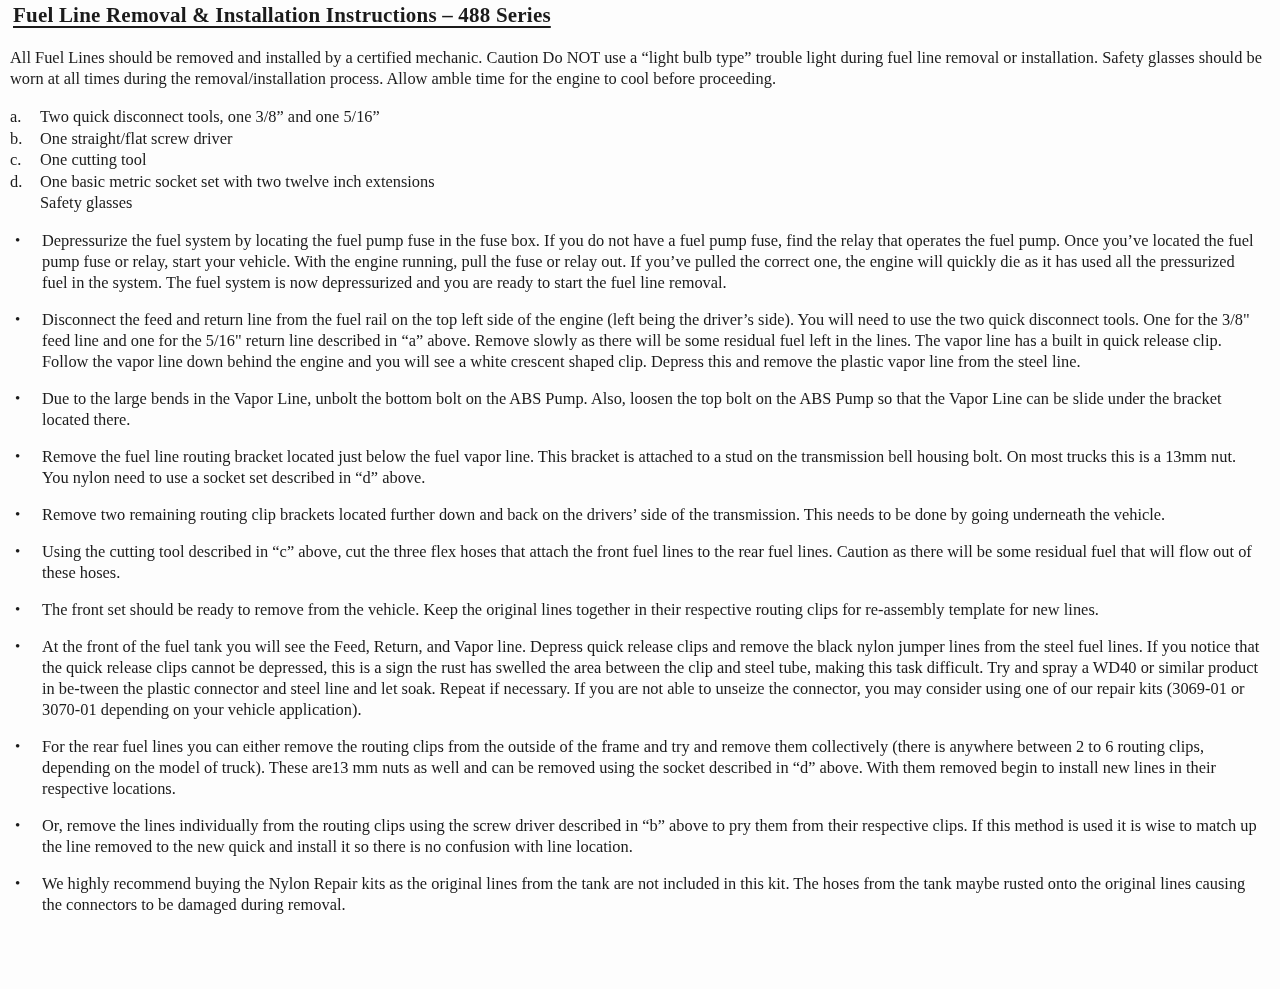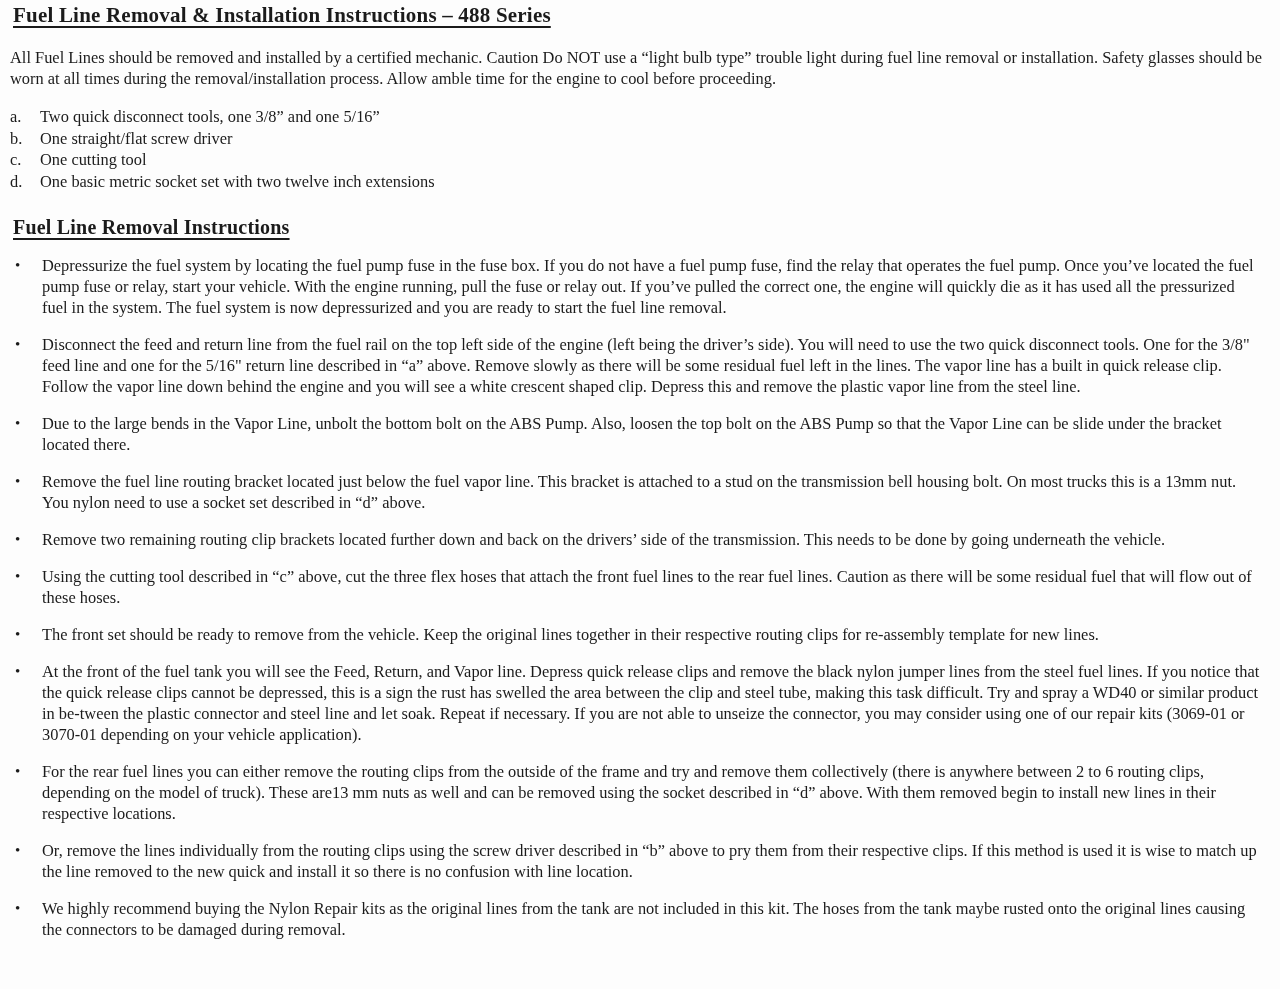--- a/index.html
+++ b/index.html
@@ -105,23 +105,26 @@
       <span class="txt">One straight/flat screw driver</span>
     </li>
     <li>
       <span class="marker">c.</span>
       <span class="txt">One cutting tool</span>
     </li>
     <li>
       <span class="marker">d.</span>
       <span class="txt">One basic metric socket set with two twelve inch extensions</span>
     </li>
+    <li>
+      <span class="marker"></span>
+      <span class="txt">Safety glasses</span>
+    </li>
   </ul>
 
-  <h2 class="section-heading">Fuel Line Removal Instructions</h2>
 
   <ul class="bullet-list">
     <li>
       <span class="bullet">•</span>
       <span class="txt">Depressurize the fuel system by locating the fuel pump fuse in the fuse box. If you do not have a fuel pump fuse, find the relay that operates the fuel pump. Once you’ve located the fuel pump fuse or relay, start your vehicle. With the engine running, pull the fuse or relay out. If you’ve pulled the correct one, the engine will quickly die as it has used all the pressurized fuel in the system. The fuel system is now depressurized and you are ready to start the fuel line removal.</span>
     </li>
     <li>
       <span class="bullet">•</span>
       <span class="txt">Disconnect the feed and return line from the fuel rail on the top left side of the engine (left being the driver’s side). You will need to use the two quick disconnect tools. One for the 3/8" feed line and one for the 5/16" return line described in “a” above. Remove slowly as there will be some residual fuel left in the lines. The vapor line has a built in quick release clip. Follow the vapor line down behind the engine and you will see a white crescent shaped clip. Depress this and remove the plastic vapor line from the steel line.</span>
     </li>

